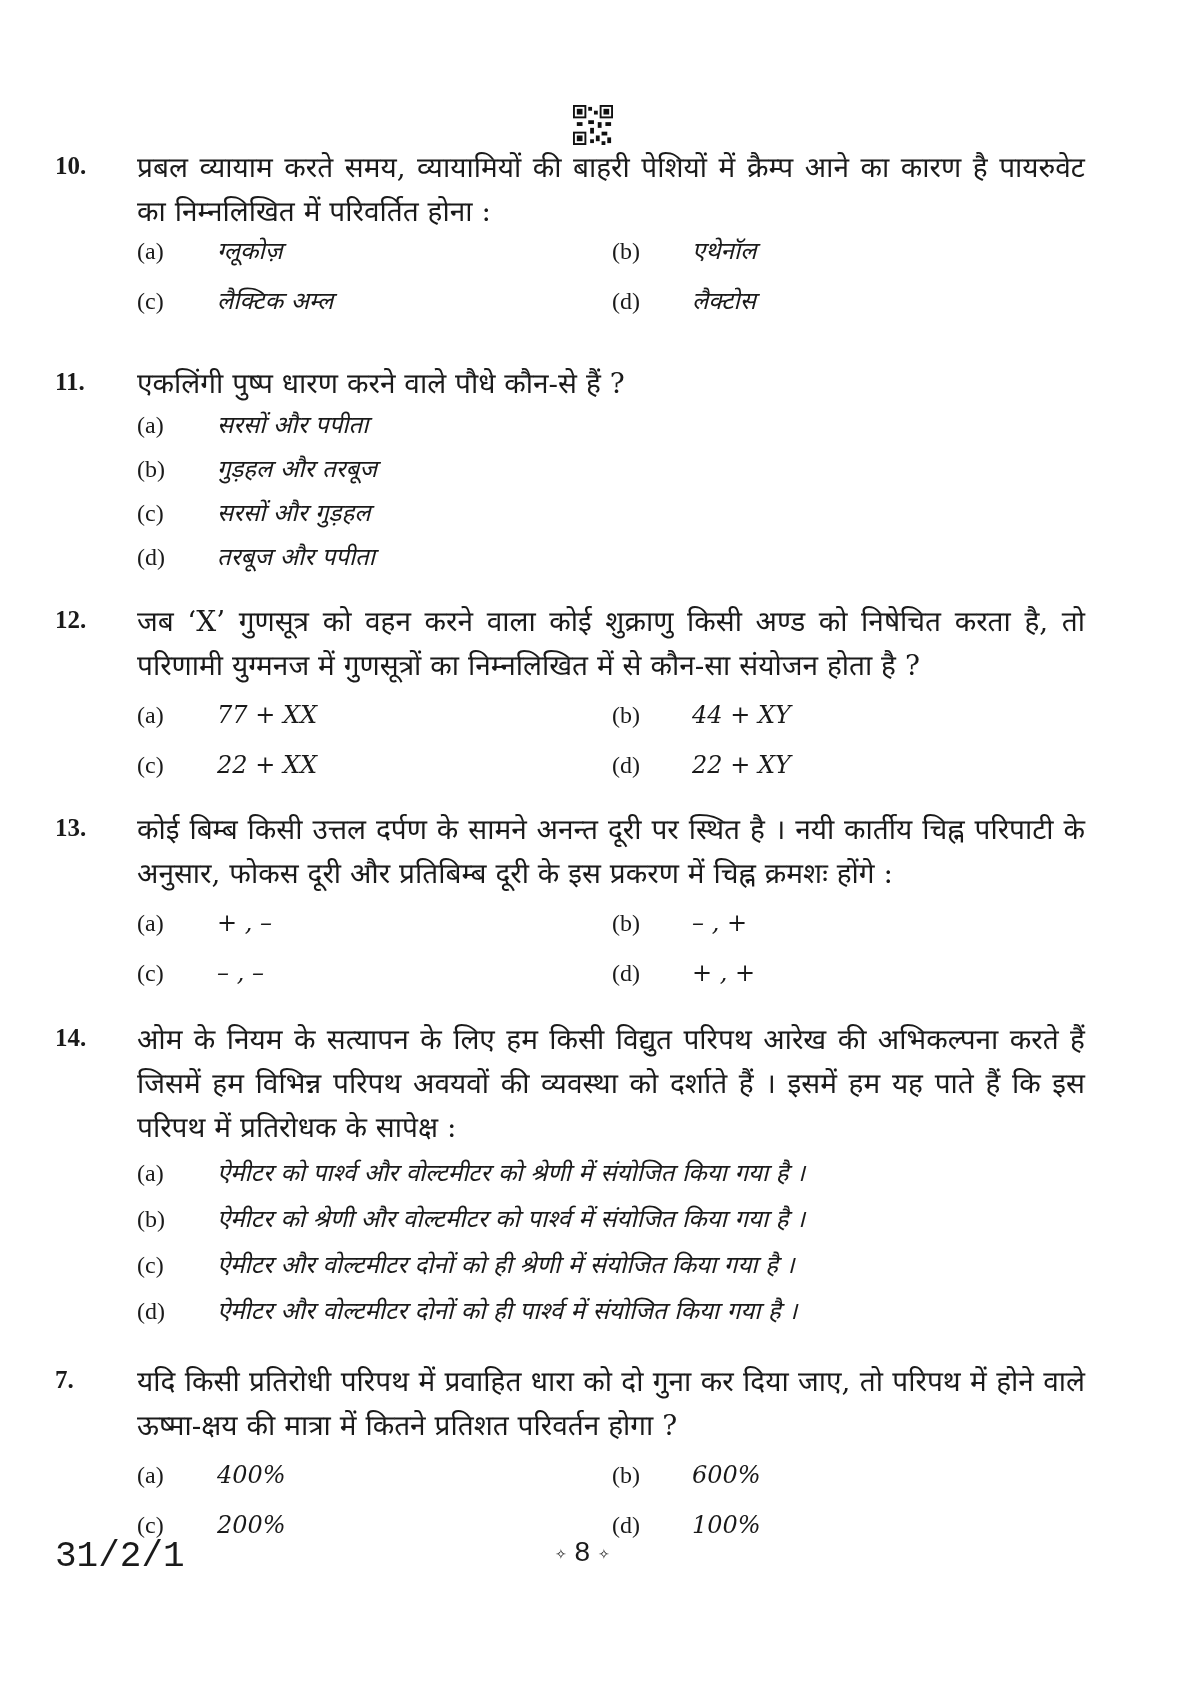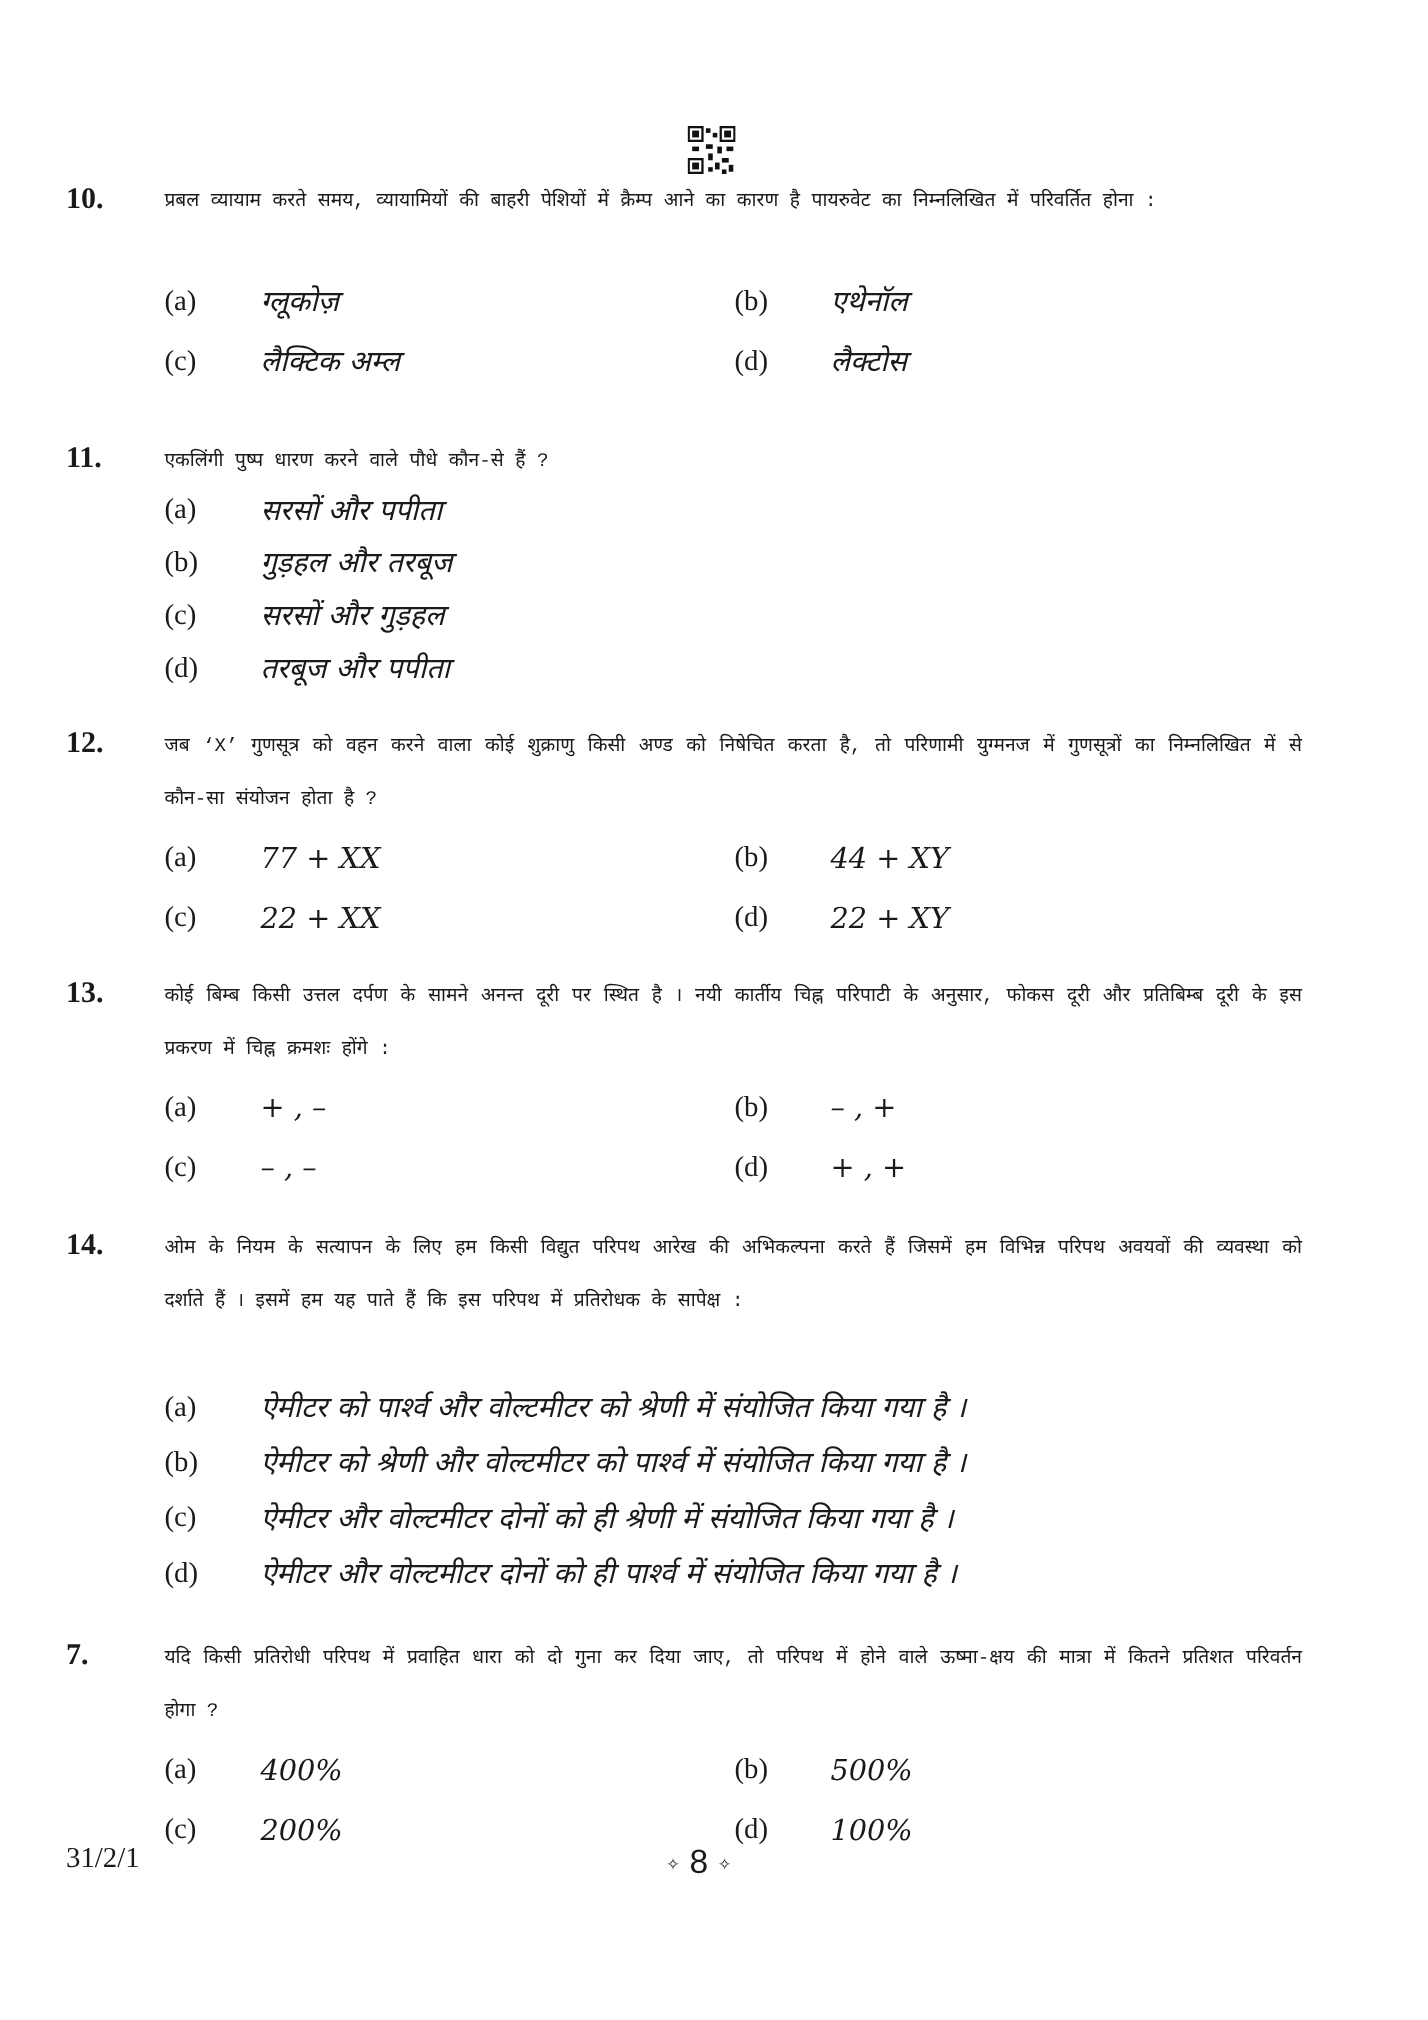--- a/index.html
+++ b/index.html
@@ -2,27 +2,27 @@
 <html><head>
 <meta charset="utf-8">
 <style>
   html, body { margin:0; padding:0; background:#ffffff; }
   body { width:1190px; height:1683px; position:relative; overflow:hidden;
          font-family:"DejaVu Serif","Liberation Serif",serif; color:#1a1a1a; }
   .qr { position:absolute; left:573px; top:104px; width:40px; height:42px; }
   .q { position:absolute; left:55px; width:1030px; }
   .qnum { position:absolute; left:0; top:0; font-weight:bold; font-size:25px;
           font-family:"Liberation Serif","DejaVu Serif",serif; }
-  .qtext { position:absolute; left:82px; right:0; top:0; font-size:16px; line-height:44px;
-           text-align:justify;font-family:Liberation Mono, monospace; }
+  .qtext { position:absolute; left:82px; right:0; top:0; font-size:28px; line-height:44px;
+           text-align:justify; }
   .opt { position:absolute; font-size:24px; line-height:30px; }
   .opt .lbl { position:absolute; left:0; font-family:"Liberation Serif","DejaVu Serif",serif; }
   .opt .val { position:absolute; left:80px; white-space:nowrap;font-style:italic; }
-  .footer-code { position:absolute; left:55px; top:1536px; font-size:24px;
-                 font-family:Liberation Serif, serif; }
+  .footer-code { position:absolute; left:55px; top:1536px; font-size:36px;
+                 font-family:Liberation Mono, monospace; }
   .footer-page { position:absolute; left:555px; top:1536px; font-size:28px;
                  font-family:"Liberation Sans","DejaVu Sans",sans-serif; }
   .deco { font-size:14px; vertical-align:middle; }
 </style>
 </head>
 <body>
 
 <svg class="qr" viewBox="0 0 21 21">
   <rect width="21" height="21" fill="#fff"></rect>
   <rect x="0" y="0" width="7" height="7" fill="#111"></rect>
@@ -155,21 +155,21 @@
 
 <div class="q" style="top:1360px;">
   <div class="qnum" style="top:6px;">7.</div>
   <div class="qtext">यदि किसी प्रतिरोधी परिपथ में प्रवाहित धारा को दो गुना कर दिया जाए, तो परिपथ में होने वाले ऊष्मा-क्षय की मात्रा में कितने प्रतिशत परिवर्तन होगा ?</div>
   <div class="opt" style="left:82px; top:100px;">
     <span class="lbl">(a)</span>
     <span class="val">400%</span>
   </div>
   <div class="opt" style="left:557px; top:100px;">
     <span class="lbl">(b)</span>
-    <span class="val">500%</span>
+    <span class="val">600%</span>
   </div>
   <div class="opt" style="left:82px; top:150px;">
     <span class="lbl">(c)</span>
     <span class="val">200%</span>
   </div>
   <div class="opt" style="left:557px; top:150px;">
     <span class="lbl">(d)</span>
     <span class="val">100%</span>
   </div>
 </div>

